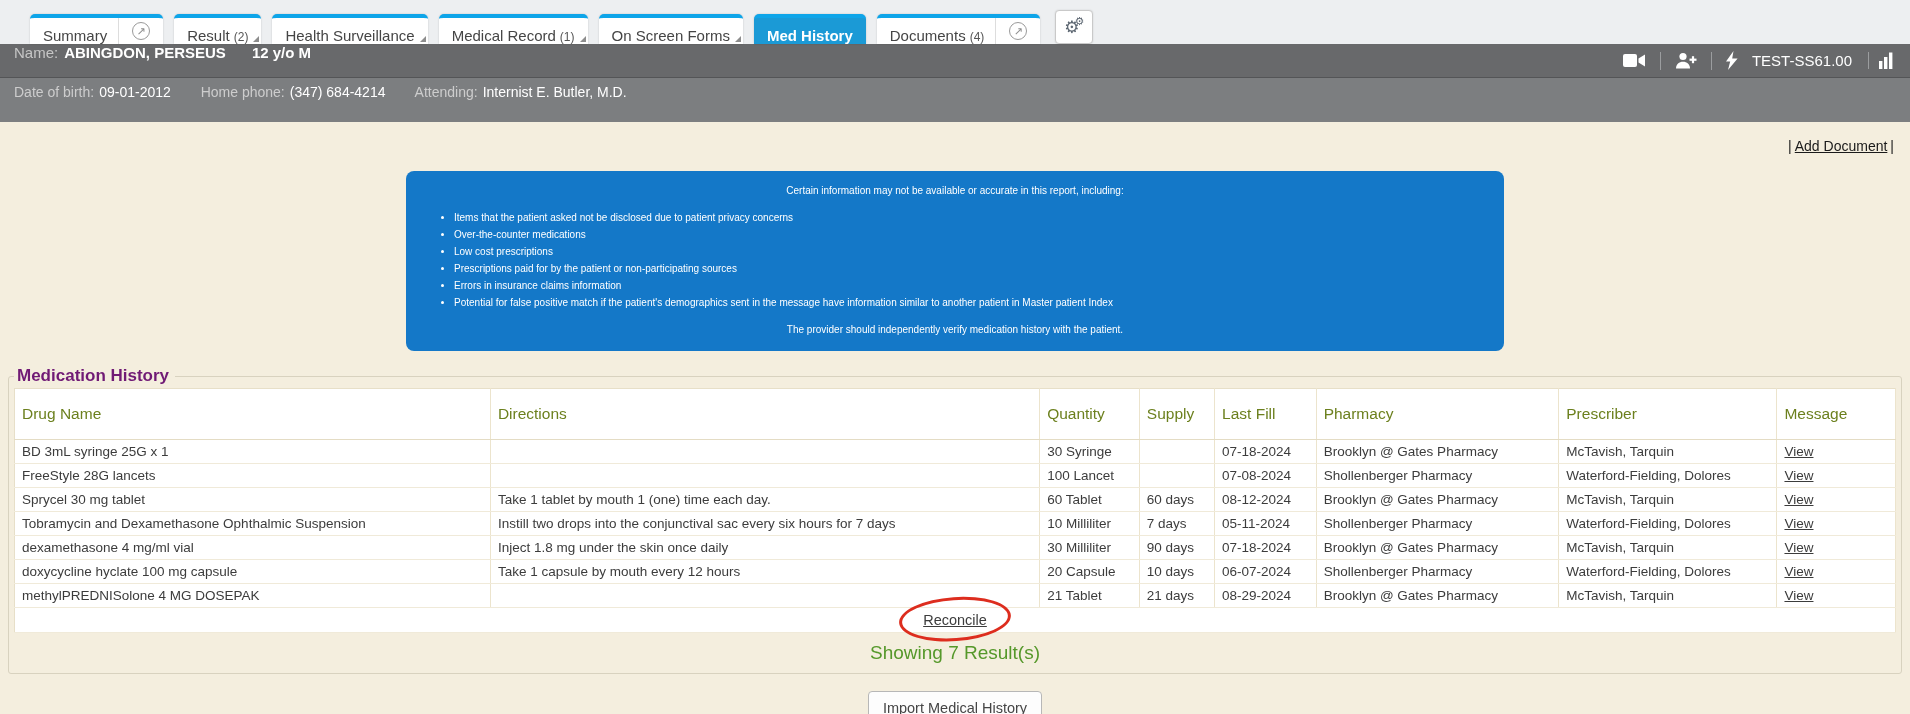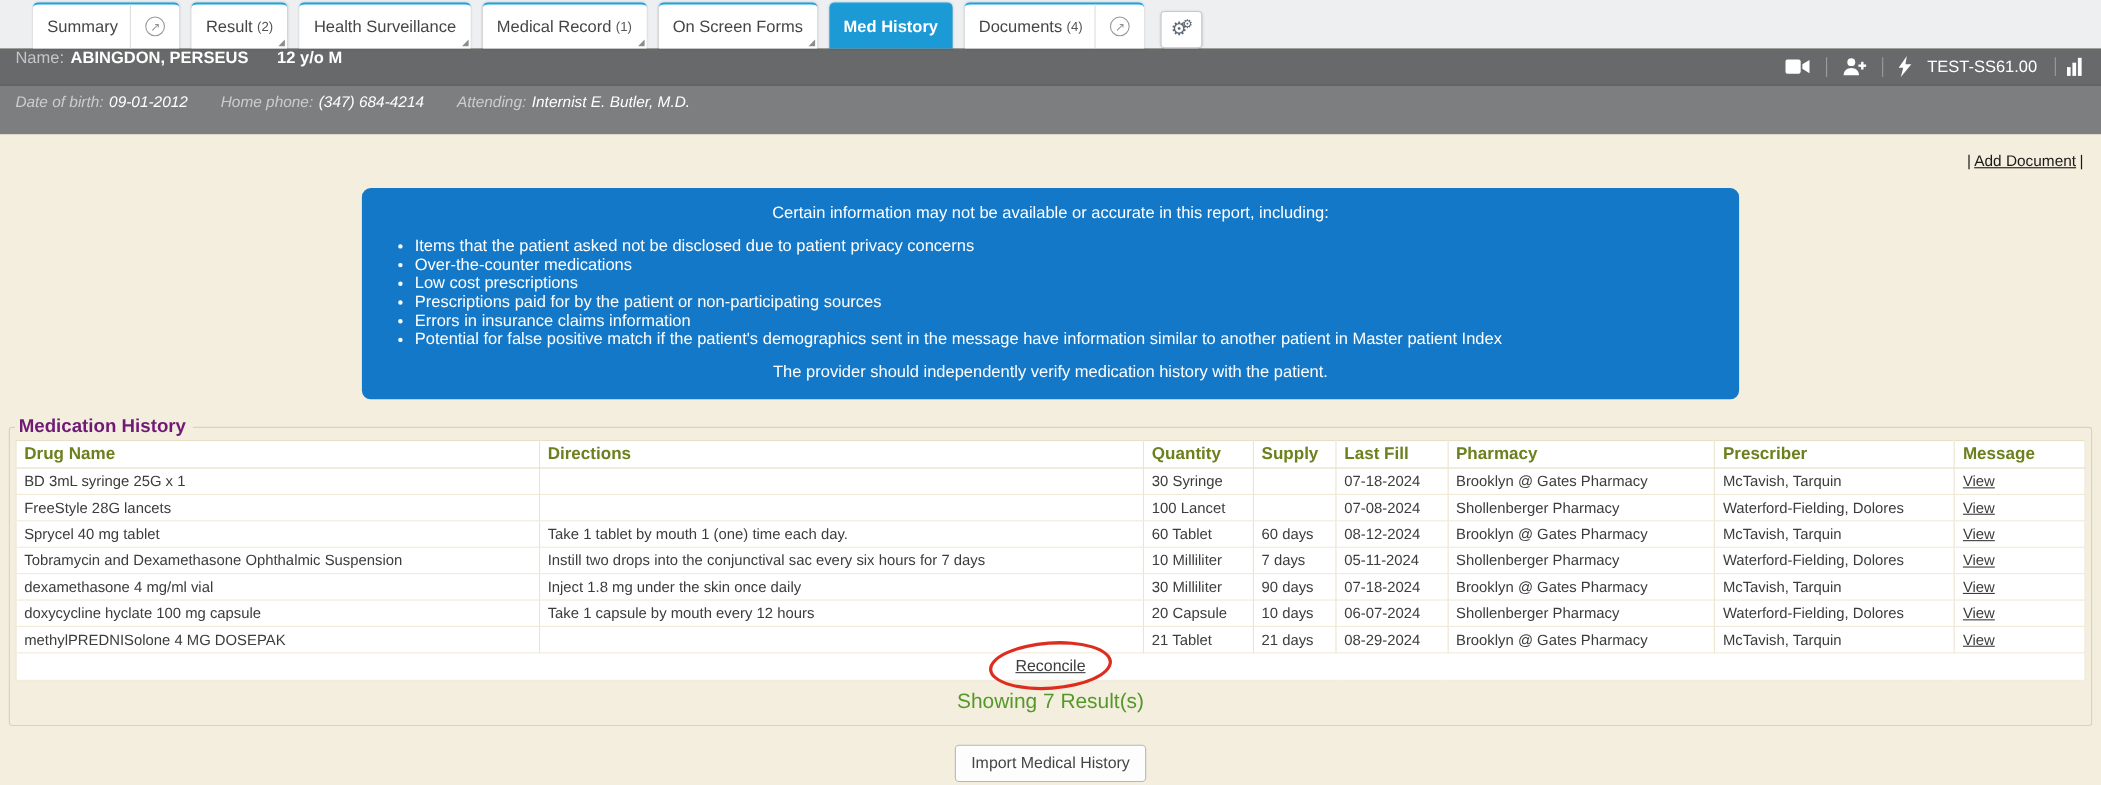--- a/index.html
+++ b/index.html
@@ -2,22 +2,22 @@
 <html><head>
 <meta charset="utf-8">
 <style>
   * { margin:0; padding:0; box-sizing:border-box; }
   html,body { width:1910px; height:714px; overflow:hidden; background:#f4eede;
     font-family:"Liberation Sans","DejaVu Sans",sans-serif; }
 
   
   .tabbar { height:44px; background:#edeff1; display:flex; align-items:flex-end;
     padding:0 0 0 30px; }
-  .tab { background:#fff; border-top:2px solid #0ea5e9; border-radius:5px 5px 0 0;
-    height:42px; display:flex; align-items:center; padding:0 13px; font-size:15px;
+  .tab { background:#fff; border-top:4px solid #0ea5e9; border-radius:5px 5px 0 0;
+    height:30px; display:flex; align-items:flex-end; padding:0 13px; font-size:15px;
     color:#454545; position:relative; margin-right:11px; box-shadow:0 0 2px rgba(0,0,0,.18);
     cursor:pointer; white-space:nowrap; }
   .tab.active { background:#1b9ad6; color:#fff; font-weight:bold; }
   .tab .count { font-size:12px; margin-left:4px; color:#555; }
   .tab .popout { display:inline-flex; align-items:center; justify-content:center;
     width:18px; height:18px; border:1px solid #9a9a9a; border-radius:50%;
     color:#8f8f8f; font-size:11px; margin-left:11px; padding-left:0; }
   .tab .popout-wrap { border-left:1px solid #ddd; margin-left:11px; padding-left:2px;
     display:flex; align-items:center; height:100%; }
   .tab .corner { position:absolute; right:2px; bottom:2px; width:0; height:0;
@@ -35,42 +35,42 @@
   .pt1 .agesex { font-weight:bold; margin-left:26px; }
   .pt1-right { margin-left:auto; display:flex; align-items:center; gap:14px; }
   .vdiv { width:1px; height:18px; background:#9b9d9f; }
   .hicon { display:flex; align-items:center; cursor:pointer; }
   .acct { font-size:15px; color:#fff; }
   .chart-wrap { border-left:1px solid #9b9d9f; padding-left:10px; margin-left:2px; }
 
   .pt2 { background:#7c7e80; color:#fff; padding:5px 14px 7px; font-size:14px; height:44px; }
   .pt2 .line { line-height:19px; white-space:nowrap; }
   .pt2 .lbl { color:#cdcdcd; margin-right:5px; }
-  .pt2 .grp { margin-right:26px;font-style:italic; }
+  .pt2 .grp { margin-right:26px; }
   .meds-val { color:#e9bb3d; }
 
   
   .adddoc-row { text-align:right; padding:16px 16px 0; font-size:14px; color:#1a1a1a; }
   .adddoc-row a { color:#1a1a1a; text-decoration:underline; cursor:pointer; margin:0 3px; }
 
-  .notice { width:1252px; margin:17px auto 0; background:#1478c8; border-radius:8px;
-    color:#fff; padding:14px 22px 16px; font-size:15px; }
+  .notice { width:1098px; margin:17px auto 0; background:#1478c8; border-radius:8px;
+    color:#fff; padding:14px 22px 16px; font-size:10px; }
   .notice .title { text-align:center; margin-bottom:13px; }
   .notice ul { margin:0 0 0 26px; }
   .notice li { line-height:17px; }
   .notice .footer { text-align:center; margin-top:13px; }
 
   fieldset.medhist { margin:15px 8px 0; border:1px solid #d8d2bf; border-radius:3px;
     padding:2px 5px 6px; }
   fieldset.medhist legend { color:#701a75; font-weight:bold; font-size:17px; padding:0 6px 0 3px; }
 
   table.grid { width:100%; border-collapse:collapse; background:#fff; font-size:13.5px;
     color:#3c3c3c; table-layout:fixed; border:1px solid #e7dfc8; }
-  table.grid th { color:#6c801e; font-weight:bold; font-size:15.5px; text-align:left;
-    padding:3px 7px; border-right:1px solid #ece4cd; border-bottom:1px solid #e4dcc4;
+  table.grid th { color:#6c801e; font-weight:normal; font-size:15.5px; text-align:left;
+    padding:16px 7px; border-right:1px solid #ece4cd; border-bottom:1px solid #e4dcc4;
     white-space:nowrap; overflow:hidden; }
   table.grid td { padding:4px 7px; border-right:1px solid #ece4cd; border-bottom:1px solid #f0ead9;
     white-space:nowrap; overflow:hidden; }
   table.grid a { color:#3c3c3c; text-decoration:underline; cursor:pointer; }
   .reconcile-cell { text-align:center; position:relative; overflow:visible !important; }
   .reconcile-cell a { font-size:14.5px; }
   .red-ellipse { position:absolute; left:50%; top:50%;
     transform:translate(-50%,-52%) rotate(-4deg); width:112px; height:44px;
     border:3.5px solid #dd2d1e; border-radius:50%; pointer-events:none; }
 
@@ -231,21 +231,21 @@
         <td>FreeStyle 28G lancets</td>
         <td></td>
         <td>100 Lancet</td>
         <td></td>
         <td>07-08-2024</td>
         <td>Shollenberger Pharmacy</td>
         <td>Waterford-Fielding, Dolores</td>
         <td><a>View</a></td>
       </tr>
       <tr>
-        <td>Sprycel 40 mg tablet</td>
+        <td>Sprycel 30 mg tablet</td>
         <td>Take 1 tablet by mouth 1 (one) time each day.</td>
         <td>60 Tablet</td>
         <td>60 days</td>
         <td>08-12-2024</td>
         <td>Brooklyn @ Gates Pharmacy</td>
         <td>McTavish, Tarquin</td>
         <td><a>View</a></td>
       </tr>
       <tr>
         <td>Tobramycin and Dexamethasone Ophthalmic Suspension</td>

